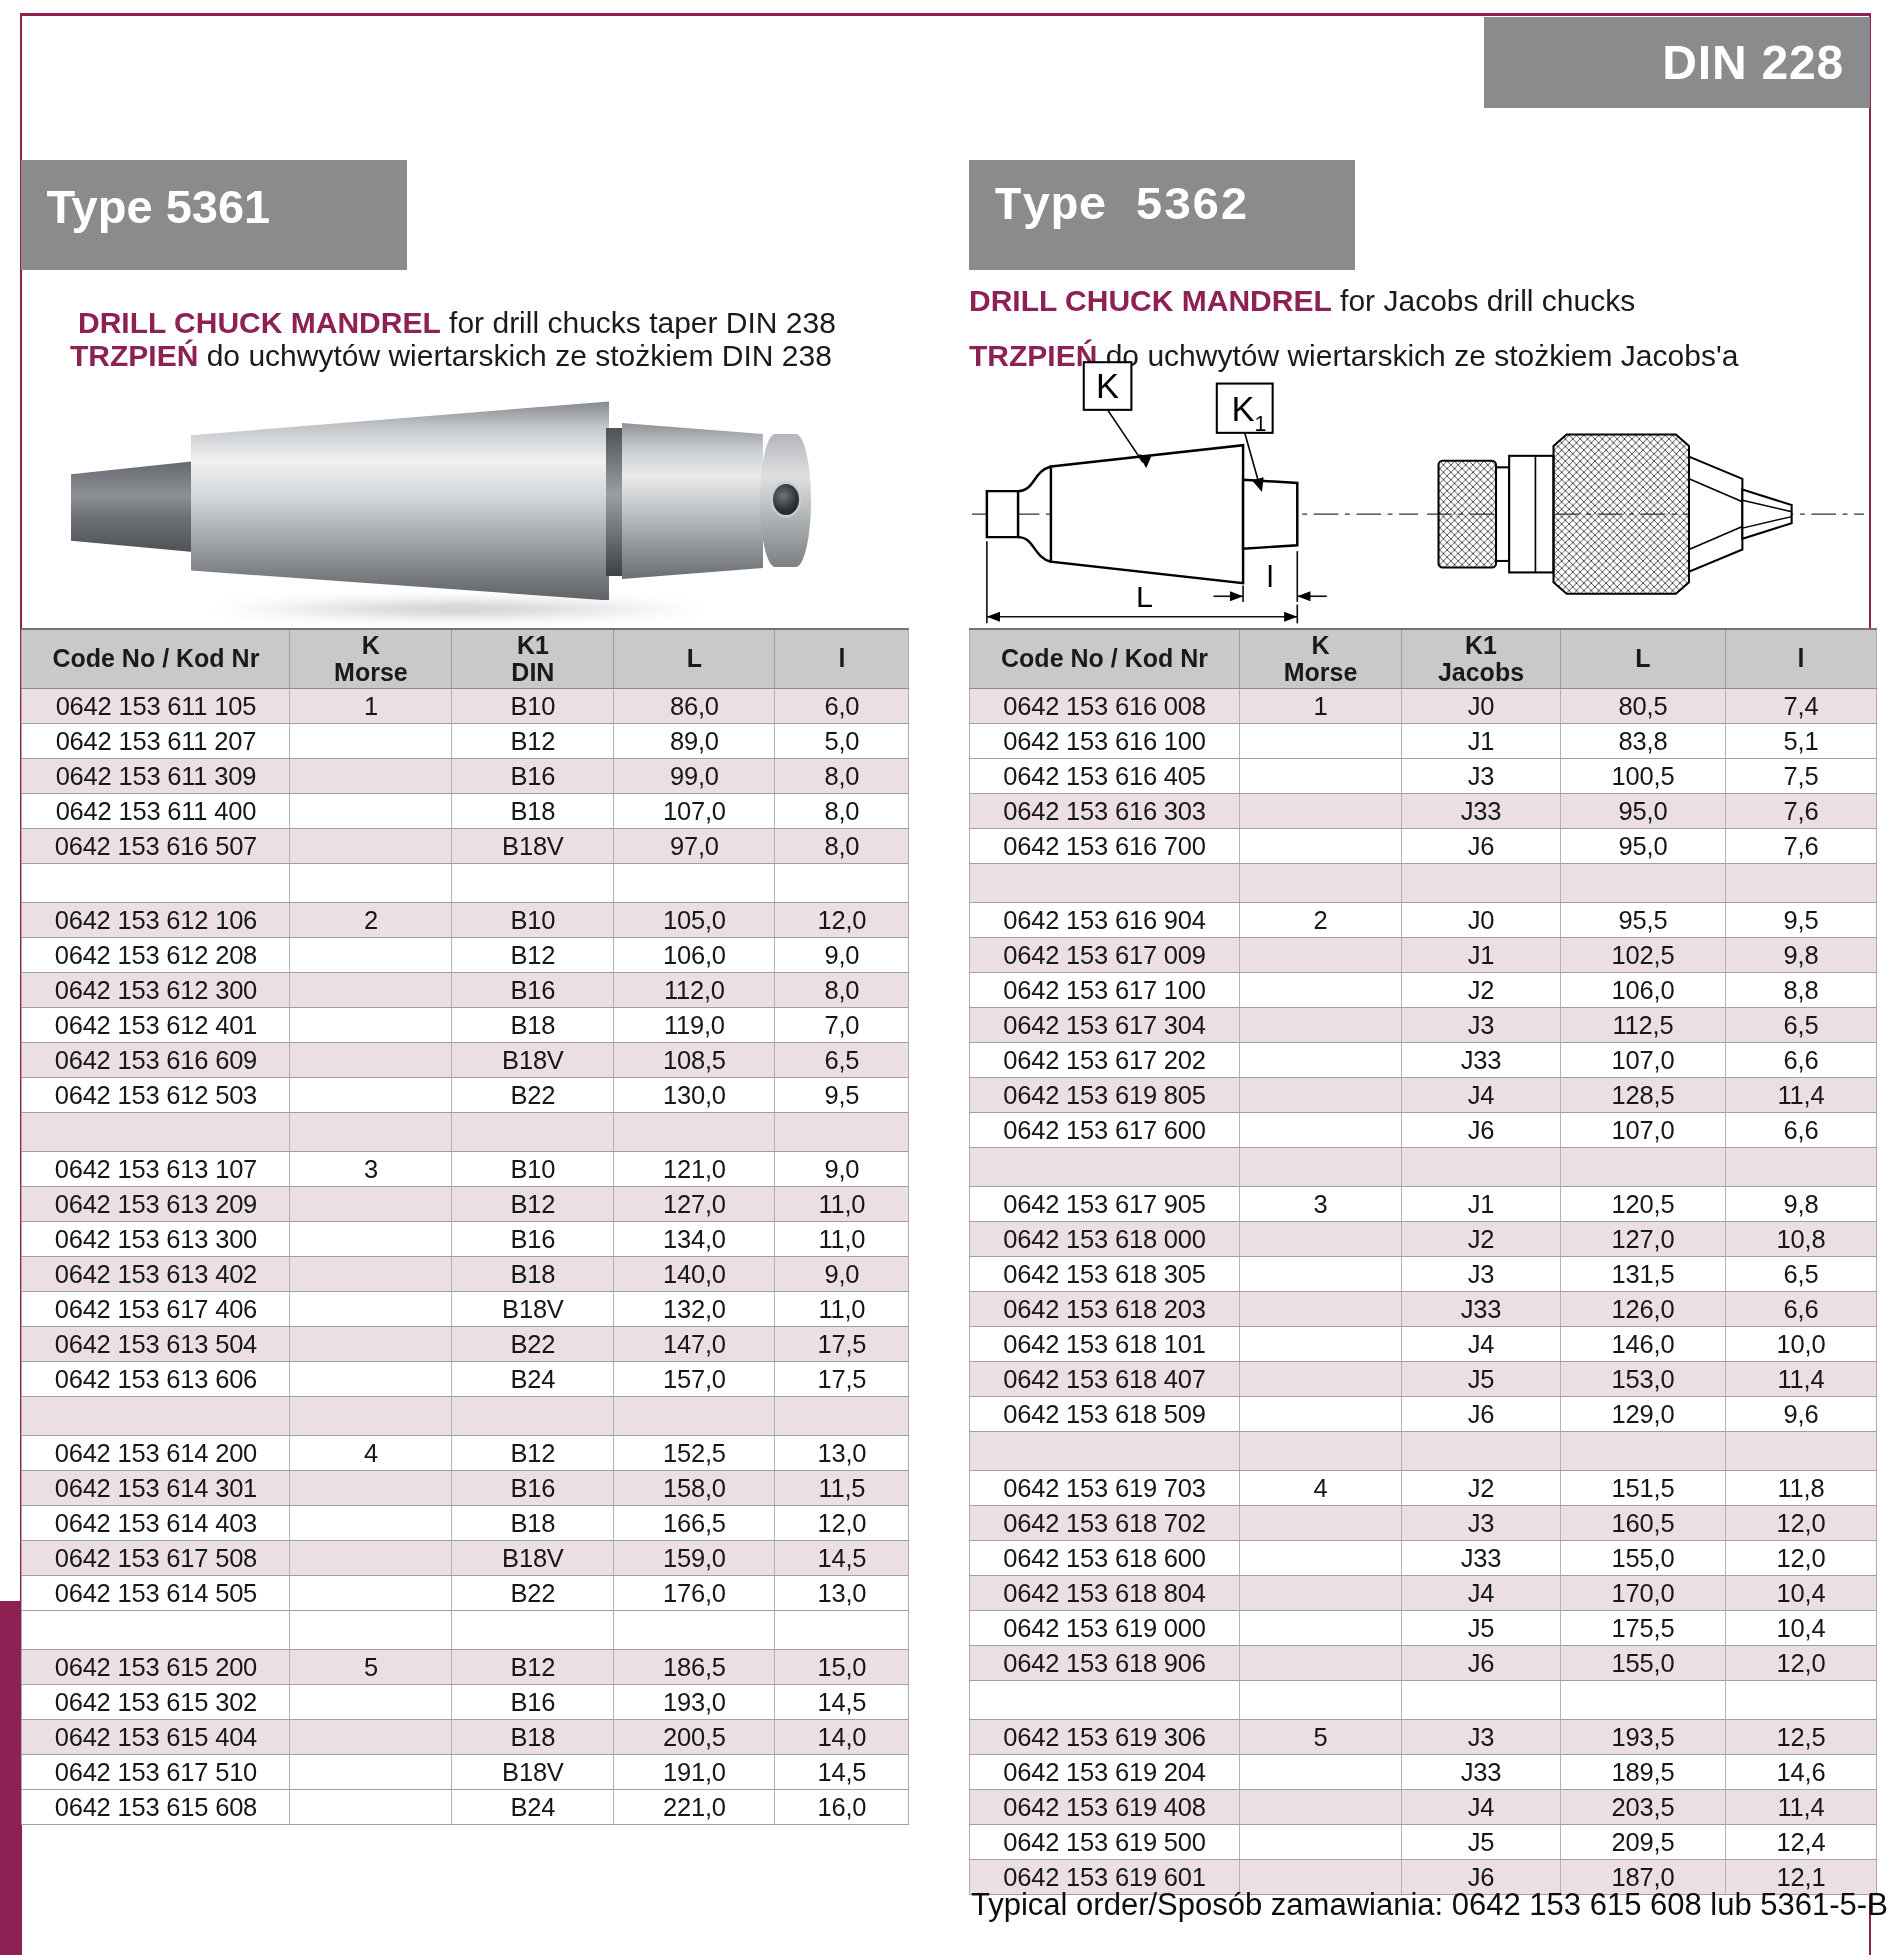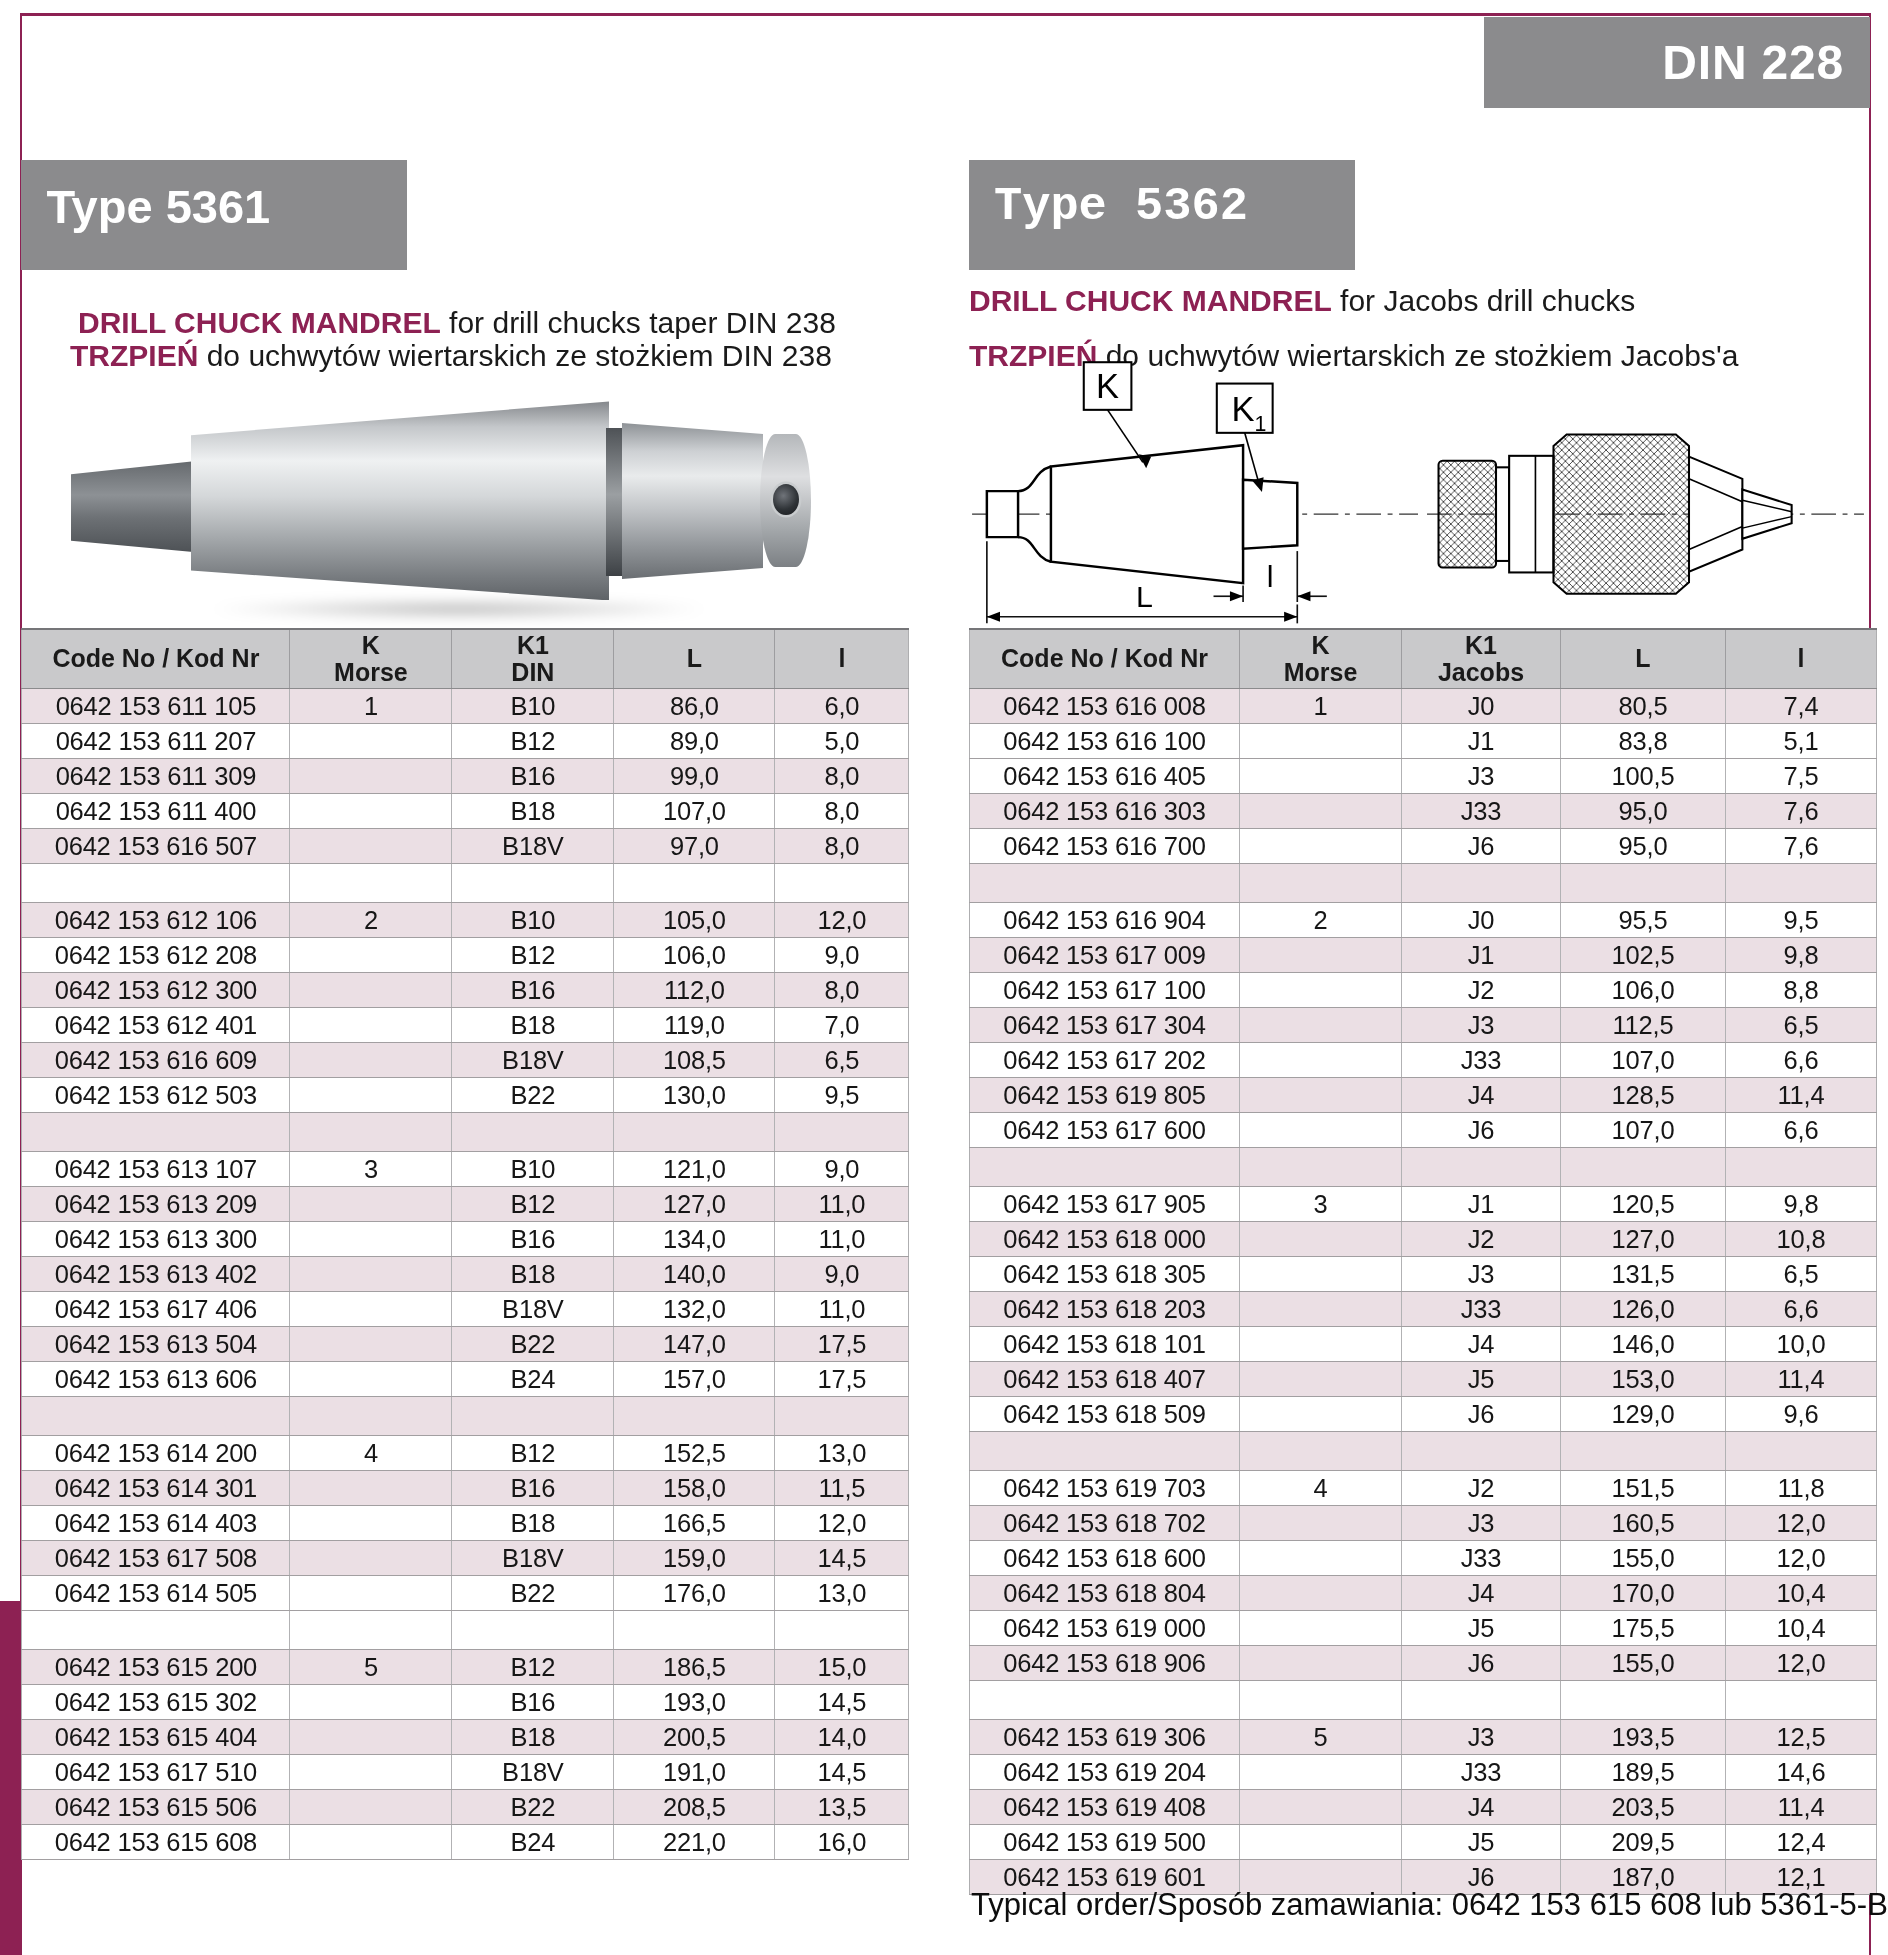--- a/index.html
+++ b/index.html
@@ -400,27 +400,20 @@
             <td>200,5</td>
             <td>14,0</td>
           </tr>
           <tr class="white">
             <td>0642 153 617 510</td>
             <td></td>
             <td>B18V</td>
             <td>191,0</td>
             <td>14,5</td>
           </tr>
-          <tr class="pink">
-            <td>0642 153 615 506</td>
-            <td></td>
-            <td>B22</td>
-            <td>208,5</td>
-            <td>13,5</td>
-          </tr>
           <tr class="white">
             <td>0642 153 615 608</td>
             <td></td>
             <td>B24</td>
             <td>221,0</td>
             <td>16,0</td>
           </tr>
         </tbody>
       </table>
     </div>

